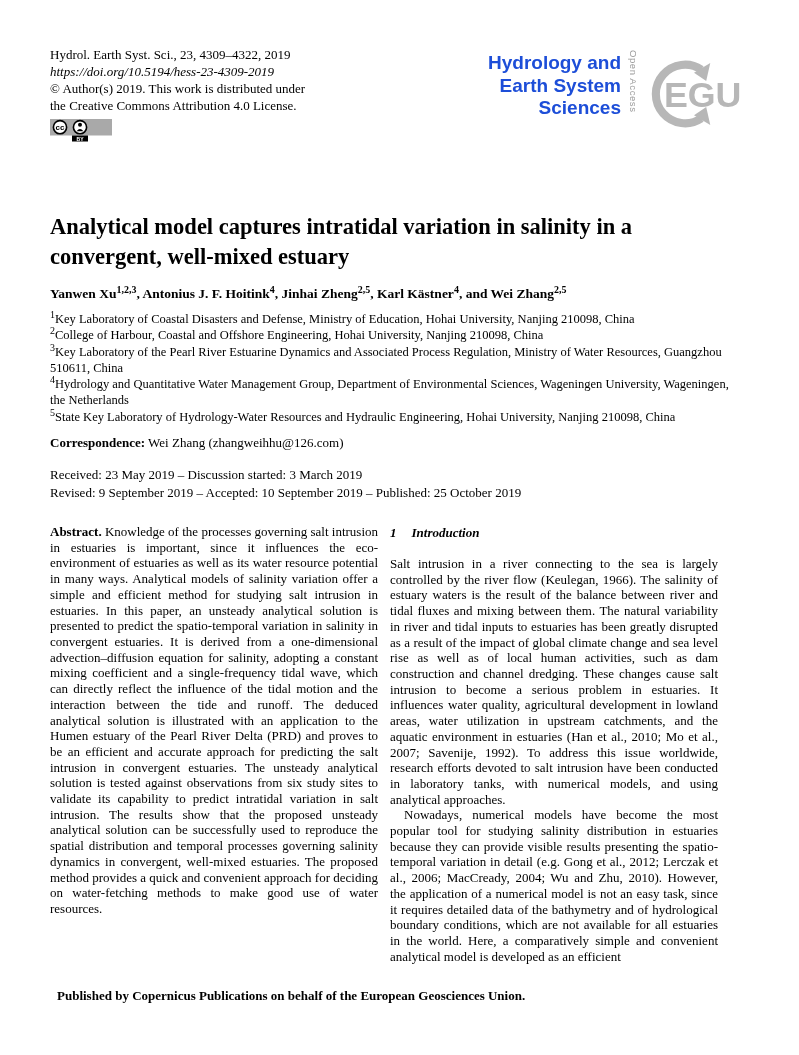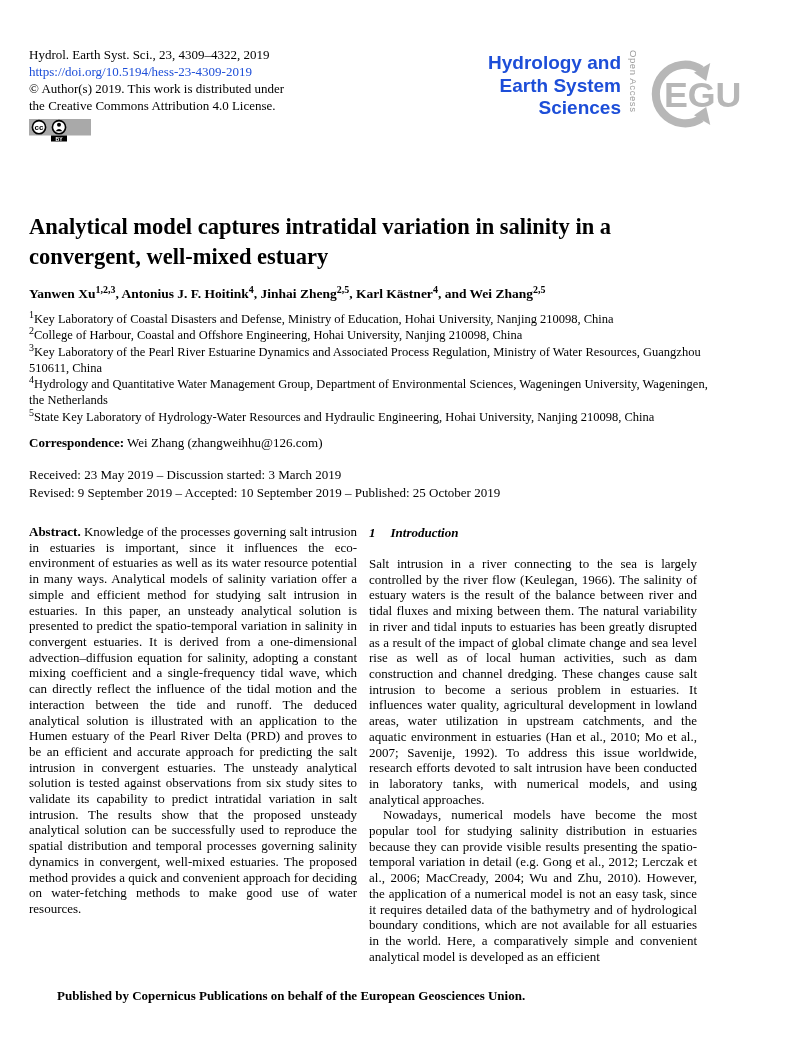--- a/index.html
+++ b/index.html
@@ -4,27 +4,27 @@
 <style>
   * { box-sizing: border-box; }
   html, body { margin: 0; padding: 0; background: #ffffff; }
   .page {
     position: relative;
     width: 799px;
     height: 1055px;
     background: #ffffff;
     font-family: "Liberation Serif", serif;
     color: #000000;
-    padding: 46px 57px 0 29px;
+    padding: 46px 57px 0 50px;
     overflow: hidden;
   }
   
   .header { display: flex; justify-content: space-between; align-items: flex-start; }
   .citation { font-size: 13px; line-height: 17px; }
-  .doi { color: #1d4ed8; }
+  .doi { color: #000000; font-style: italic; }
   .cc-badge { margin-top: 5px; display: inline-block; cursor: pointer; }
   .header-right { display: flex; align-items: flex-start; margin-top: 2px; }
   .journal-name {
     font-family: "Liberation Sans", sans-serif;
     font-weight: bold;
     font-size: 19px;
     line-height: 22.5px;
     color: #1d4ed8;
     text-align: right;
     margin-top: 4px;

